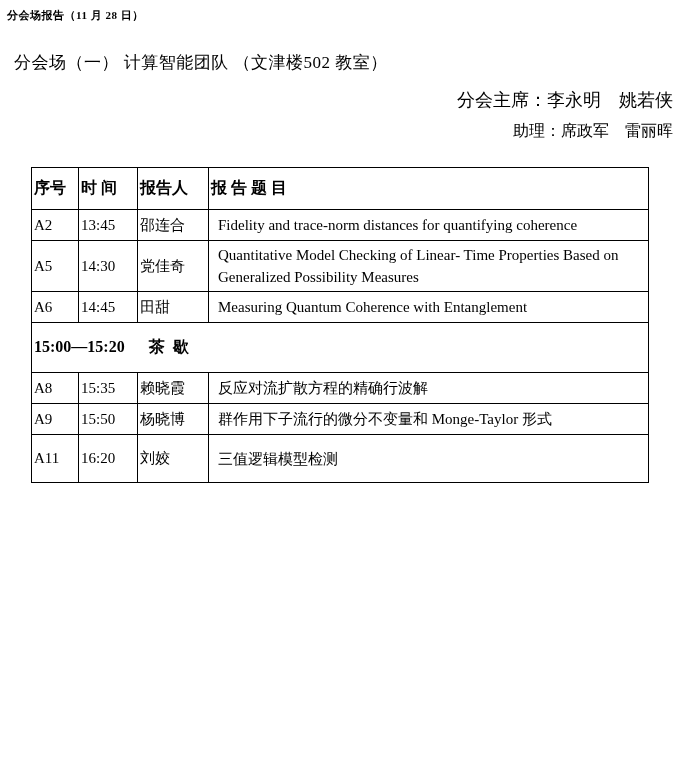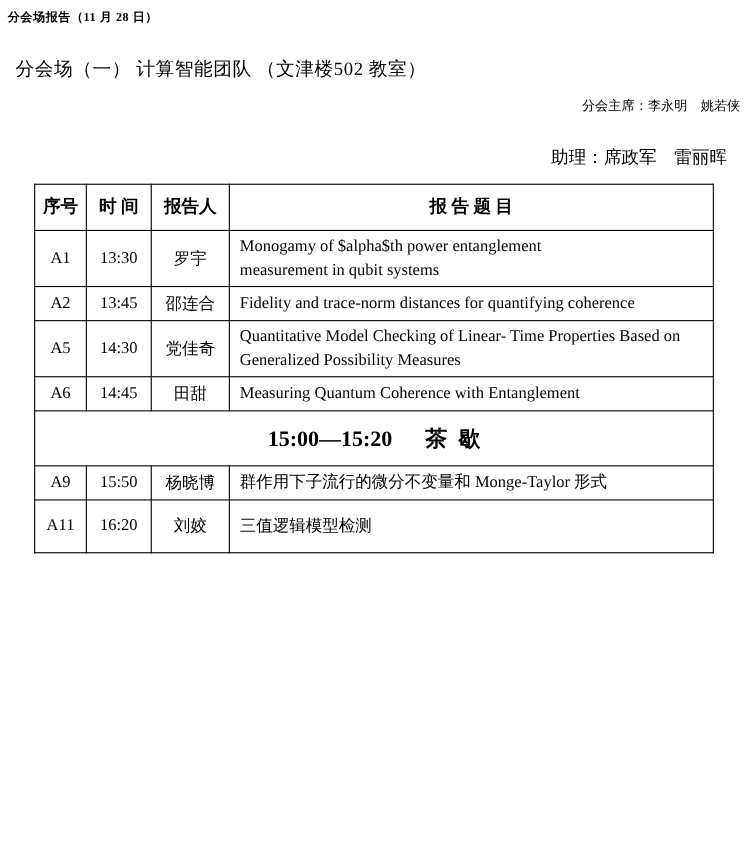--- a/index.html
+++ b/index.html
@@ -25,42 +25,42 @@
     top: 51px; left: 14px;
     margin: 0;
     font-size: 17px;
     font-weight: normal;
     letter-spacing: 0.5px;
   }
   .chairs-line {
     position: absolute;
     top: 88px; right: 6px;
     margin: 0;
-    font-size: 12px;
+    font-size: 18px;
   }
   .assistants-line {
     position: absolute;
     top: 121px; right: 6px;
-    margin: 12px;
+    margin: 0;
     font-size: 16px;
   }
   table.schedule {
     position: absolute;
     top: 167px; left: 31px;
     width: 617px;
     border-collapse: collapse;
     table-layout: fixed;
   }
   .schedule col.c-id      { width: 47px; }
   .schedule col.c-time    { width: 59px; }
   .schedule col.c-speaker { width: 71px; }
   .schedule col.c-title   { width: 440px; }
   .schedule th, .schedule td {
     border: 1px solid #000000;
-    text-align: center;
+    text-align: left;
     vertical-align: middle;
     font-size: 15px;
     padding: 2px 2px;
     overflow: hidden;
   }
   .schedule th {
     font-size: 16px;
     font-weight: bold;
     height: 37px;
   }
@@ -68,21 +68,21 @@
     text-align: left;
     padding: 3px 6px 3px 9px;
     white-space: pre-wrap;
     line-height: 22px;
   }
   .schedule tr.r-1line { height: 31px; }
   .schedule tr.r-2line { height: 48px; }
   .schedule tr.r-break { height: 50px; }
   .schedule td.break-cell {
     font-weight: bold;
-    font-size: 20px;
+    font-size: 16px;
     white-space: pre;
   }
 </style>
 </head>
 <body>
 
 <div class="page">
 
   <h1 class="doc-title">分会场报告（11 月 28 日）</h1>
   <h2 class="session-title">分会场（一） 计算智能团队 （文津楼502 教室）</h2>
@@ -98,27 +98,20 @@
     </colgroup>
     <thead>
       <tr>
         <th>序号</th>
         <th>时 间</th>
         <th>报告人</th>
         <th>报 告 题 目</th>
       </tr>
     </thead>
     <tbody>
-      <tr class="r-2line">
-        <td>A1</td>
-        <td>13:30</td>
-        <td>罗宇</td>
-        <td class="title-cell">Monogamy of $alpha$th power entanglement
-measurement in qubit systems</td>
-      </tr>
       <tr class="r-1line">
         <td>A2</td>
         <td>13:45</td>
         <td>邵连合</td>
         <td class="title-cell">Fidelity and trace-norm distances for quantifying coherence</td>
       </tr>
       <tr class="r-2line">
         <td>A5</td>
         <td>14:30</td>
         <td>党佳奇</td>
@@ -128,20 +121,26 @@
       <tr class="r-1line">
         <td>A6</td>
         <td>14:45</td>
         <td>田甜</td>
         <td class="title-cell">Measuring Quantum Coherence with Entanglement</td>
       </tr>
       <tr class="r-break">
         <td colspan="4" class="break-cell">15:00—15:20      茶  歇</td>
       </tr>
       <tr class="r-1line">
+        <td>A8</td>
+        <td>15:35</td>
+        <td>赖晓霞</td>
+        <td class="title-cell">反应对流扩散方程的精确行波解</td>
+      </tr>
+      <tr class="r-1line">
         <td>A9</td>
         <td>15:50</td>
         <td>杨晓博</td>
         <td class="title-cell">群作用下子流行的微分不变量和 Monge-Taylor 形式</td>
       </tr>
       <tr class="r-2line">
         <td>A11</td>
         <td>16:20</td>
         <td>刘姣</td>
         <td class="title-cell">三值逻辑模型检测</td>

